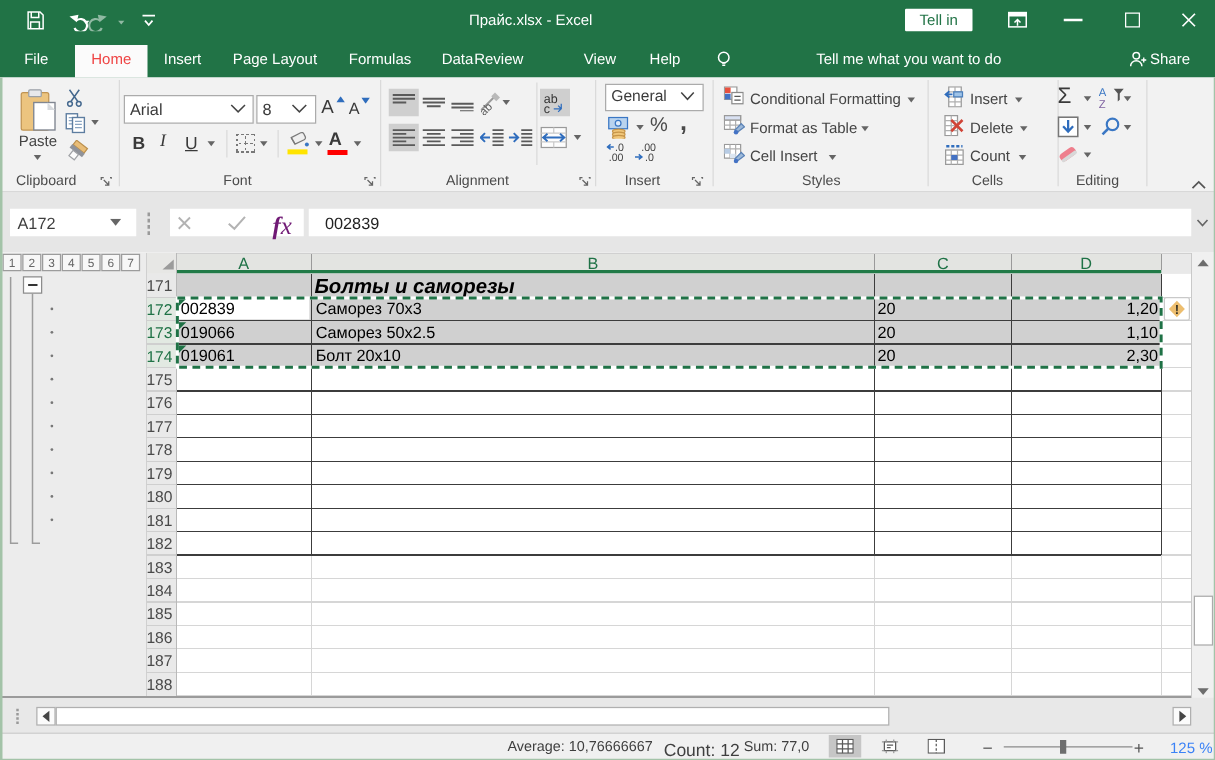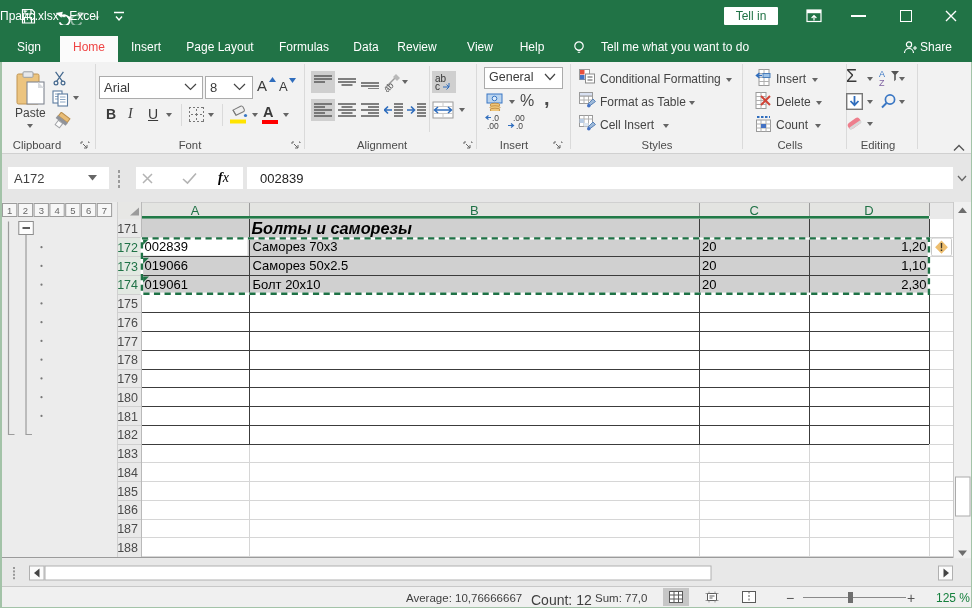--- a/index.html
+++ b/index.html
@@ -23,49 +23,49 @@
   <path d="M12.8 2.2 L5.6 3.6 L11.4 8.3 z" fill="#fff"></path>
  </g>
  <path d="M46.5 8.5 l5 0 -2.5 3 z" fill="#fff"></path>
  <g transform="translate(58,1.5) scale(-1,1) translate(-13,0)" opacity="0.5">
   <path d="M11.2 6.8 A 5.2 5.2 0 1 1 9.6 12.9" stroke="#fff" stroke-width="1.7" fill="none"></path>
   <path d="M12.8 2.2 L5.6 3.6 L11.4 8.3 z" fill="#fff"></path>
  </g>
  <path d="M74.5 8.5 l5 0 -2.5 3 z" fill="#fff" opacity="0.5"></path>
  <path d="M94 4.5 h10 M96 8.5 l3 3.5 3 -3.5" stroke="#fff" stroke-width="1.4" fill="none"></path>
 </svg>
-<div class="ab" style="left:0;top:9px;width:849px;color:#fff;font-size:12px">Прайс.xlsx  -  Excel</div>
+<div class="ab" style="left:0;top:9px;width:849px;text-align:center;color:#fff;font-size:12px">Прайс.xlsx  -  Excel</div>
 <div class="ab" style="left:724px;top:7px;width:54px;height:18px;background:#fff;border-radius:1px;text-align:center;line-height:18px;color:#217346;font-size:12px">Tell in</div>
 <svg class="ab" style="left:806px;top:9px" width="17" height="14" viewBox="0 0 17 14">
  <rect x="1" y="1" width="14" height="11.5" fill="none" stroke="#fff" stroke-width="1.2"></rect>
  <rect x="1" y="1" width="14" height="3.2" fill="#fff"></rect>
  <path d="M8 11.5 v-4.5 M5.6 9 l2.4 -2.4 2.4 2.4" stroke="#fff" stroke-width="1.2" fill="none"></path>
 </svg>
 <div class="ab" style="left:851px;top:15px;width:15px;height:1.6px;background:#fff"></div>
 <div class="ab" style="left:900px;top:10px;width:10px;height:10px;border:1.2px solid #fff"></div>
 <svg class="ab" style="left:945px;top:10px" width="12" height="12" viewBox="0 0 12 12">
       <path d="M1 1 L11 11 M11 1 L1 11" stroke="#fff" stroke-width="1.4"></path>
     </svg>
 
 <div class="ab" style="left:0;top:32px;width:972px;height:30px;background:#217346"></div>
 <div class="ab" style="left:60px;top:36px;width:58px;height:26px;background:#fbfbfb"></div>
-<div class="tab" style="left:10px;width:38px">Sign</div>
+<div class="tab" style="left:10px;width:38px">File</div>
 <div class="tab" style="left:60px;width:58px;color:#ef4444">Home</div>
 <div class="tab" style="left:124px;width:44px">Insert</div>
 <div class="tab" style="left:183px;width:74px">Page Layout</div>
 <div class="tab" style="left:277px;width:54px">Formulas</div>
 <div class="tab" style="left:344px;width:44px">Data</div>
-<div class="tab" style="left:394px;width:46px">Review</div>
+<div class="tab" style="left:376px;width:46px">Review</div>
 <div class="tab" style="left:458px;width:44px">View</div>
 <div class="tab" style="left:510px;width:44px">Help</div>
 <svg class="ab" style="left:572px;top:40px" width="14" height="15" viewBox="0 0 14 15">
  <circle cx="7" cy="6" r="4.2" fill="none" stroke="#fff" stroke-width="1.2"></circle>
  <path d="M5.5 10.5 h3 M5.8 12.2 h2.4" stroke="#fff" stroke-width="1.1"></path>
 </svg>
-<div class="tab" style="left:601px;width:200px;text-align:left">Tell me what you want to do</div>
+<div class="tab" style="left:601px;width:200px;text-align:right">Tell me what you want to do</div>
 <svg class="ab" style="left:903px;top:41px" width="16" height="13" viewBox="0 0 16 13">
  <circle cx="6" cy="3.5" r="2.6" fill="none" stroke="#fff" stroke-width="1.2"></circle>
  <path d="M1.5 12 a4.5 4.5 0 0 1 9 0" fill="none" stroke="#fff" stroke-width="1.2"></path>
  <path d="M12 5 v4 M10 7 h4" stroke="#fff" stroke-width="1.1"></path>
 </svg>
 <div class="tab" style="left:920px;width:40px;text-align:left">Share</div>
 
 <div class="ab" style="left:0;top:62px;width:972px;height:91px;background:#f2f2f2;border-bottom:1px solid #d0d0d0"></div>
 <div class="sep" style="left:95px"></div>
     <div class="sep" style="left:304px"></div>
@@ -335,21 +335,21 @@
       <path d="M0 0 L4.5 5.5 L9 0 z" fill="#666"></path>
     </svg>
 <div class="ab" style="left:118px;top:170px;width:2px;height:2.5px;background:#9a9a9a;box-shadow:0 5px #9a9a9a,0 10px #9a9a9a,0 15px #9a9a9a"></div>
 <div class="ab" style="left:136px;top:167px;width:107px;height:22px;background:#fff"></div>
 <svg class="ab" style="left:141px;top:172px" width="13" height="13" viewBox="0 0 13 13">
       <path d="M2 2 L11 11 M11 2 L2 11" stroke="#b3b3b3" stroke-width="1.5"></path>
     </svg>
 <svg class="ab" style="left:182px;top:172px" width="15" height="13" viewBox="0 0 15 13">
       <path d="M1 7 L5.5 11 L14 1.5" stroke="#b3b3b3" stroke-width="1.6" fill="none"></path>
     </svg>
-<div class="ab" style="left:218px;top:170px;font-size:14px;font-style:italic;font-family:'Liberation Serif',serif;color:#000000"><b>f</b>x</div>
+<div class="ab" style="left:218px;top:170px;font-size:20px;font-style:italic;font-family:'Liberation Serif',serif;color:#701a75"><b>f</b>x</div>
 <div class="ab" style="left:247px;top:167px;width:706px;height:22px;background:#fff"></div>
 <div class="ab" style="left:260px;top:171px;font-size:13px;color:#222">002839</div>
 <svg class="ab" style="left:957px;top:175px" width="10" height="7" viewBox="0 0 10 7">
       <path d="M1 1 l4 4.5 L9 1" stroke="#666" stroke-width="1.3" fill="none"></path>
     </svg>
 <svg class="ab" style="left:0;top:202px" width="972" height="384" viewBox="0 202 972 384" font-family="Liberation Sans">
 <rect x="0" y="202" width="972" height="384" fill="#ececec"></rect>
 <rect x="141" y="219" width="812" height="338.5" fill="#ffffff"></rect>
 <rect x="141" y="202" width="812" height="17" fill="#e9e9e9"></rect>
 <rect x="141" y="202" width="788" height="17" fill="#e3e4e1"></rect>
@@ -531,17 +531,17 @@
  <path d="M4.5 5 h5 M4.5 7 h3" stroke="#5a5a5a"></path>
 </svg>
 <svg class="ab" style="left:742px;top:591px" width="14" height="12" viewBox="0 0 14 12">
  <rect x="0.5" y="0.5" width="13" height="11" fill="#fff" stroke="#5a5a5a"></rect>
  <path d="M7 0.5 V11.5" stroke="#5a5a5a" stroke-dasharray="2 1.5"></path>
 </svg>
 <div class="ab" style="left:786px;top:590px;font-size:14px;color:#555">−</div>
 <div class="ab" style="left:803px;top:596.5px;width:103px;height:1.4px;background:#8a8a8a"></div>
 <div class="ab" style="left:848px;top:591.5px;width:5px;height:11px;background:#6e6e6e"></div>
 <div class="ab" style="left:907px;top:590px;font-size:14px;color:#555">+</div>
-<div class="ab" style="left:930px;top:591px;width:40px;text-align:right;font-size:12px;color:#15803d">125 %</div>
+<div class="ab" style="left:930px;top:591px;width:40px;text-align:right;font-size:12px;color:#3b82f6">125 %</div>
 
 <div class="ab" style="left:0;top:62px;width:1.5px;height:546px;background:#a3c3a8"></div>
 <div class="ab" style="left:970.5px;top:62px;width:1.5px;height:546px;background:#a3c3a8"></div>
 <div class="ab" style="left:0;top:606.8px;width:972px;height:1.2px;background:#a3c3a8"></div>
 </div>
 </body></html>

